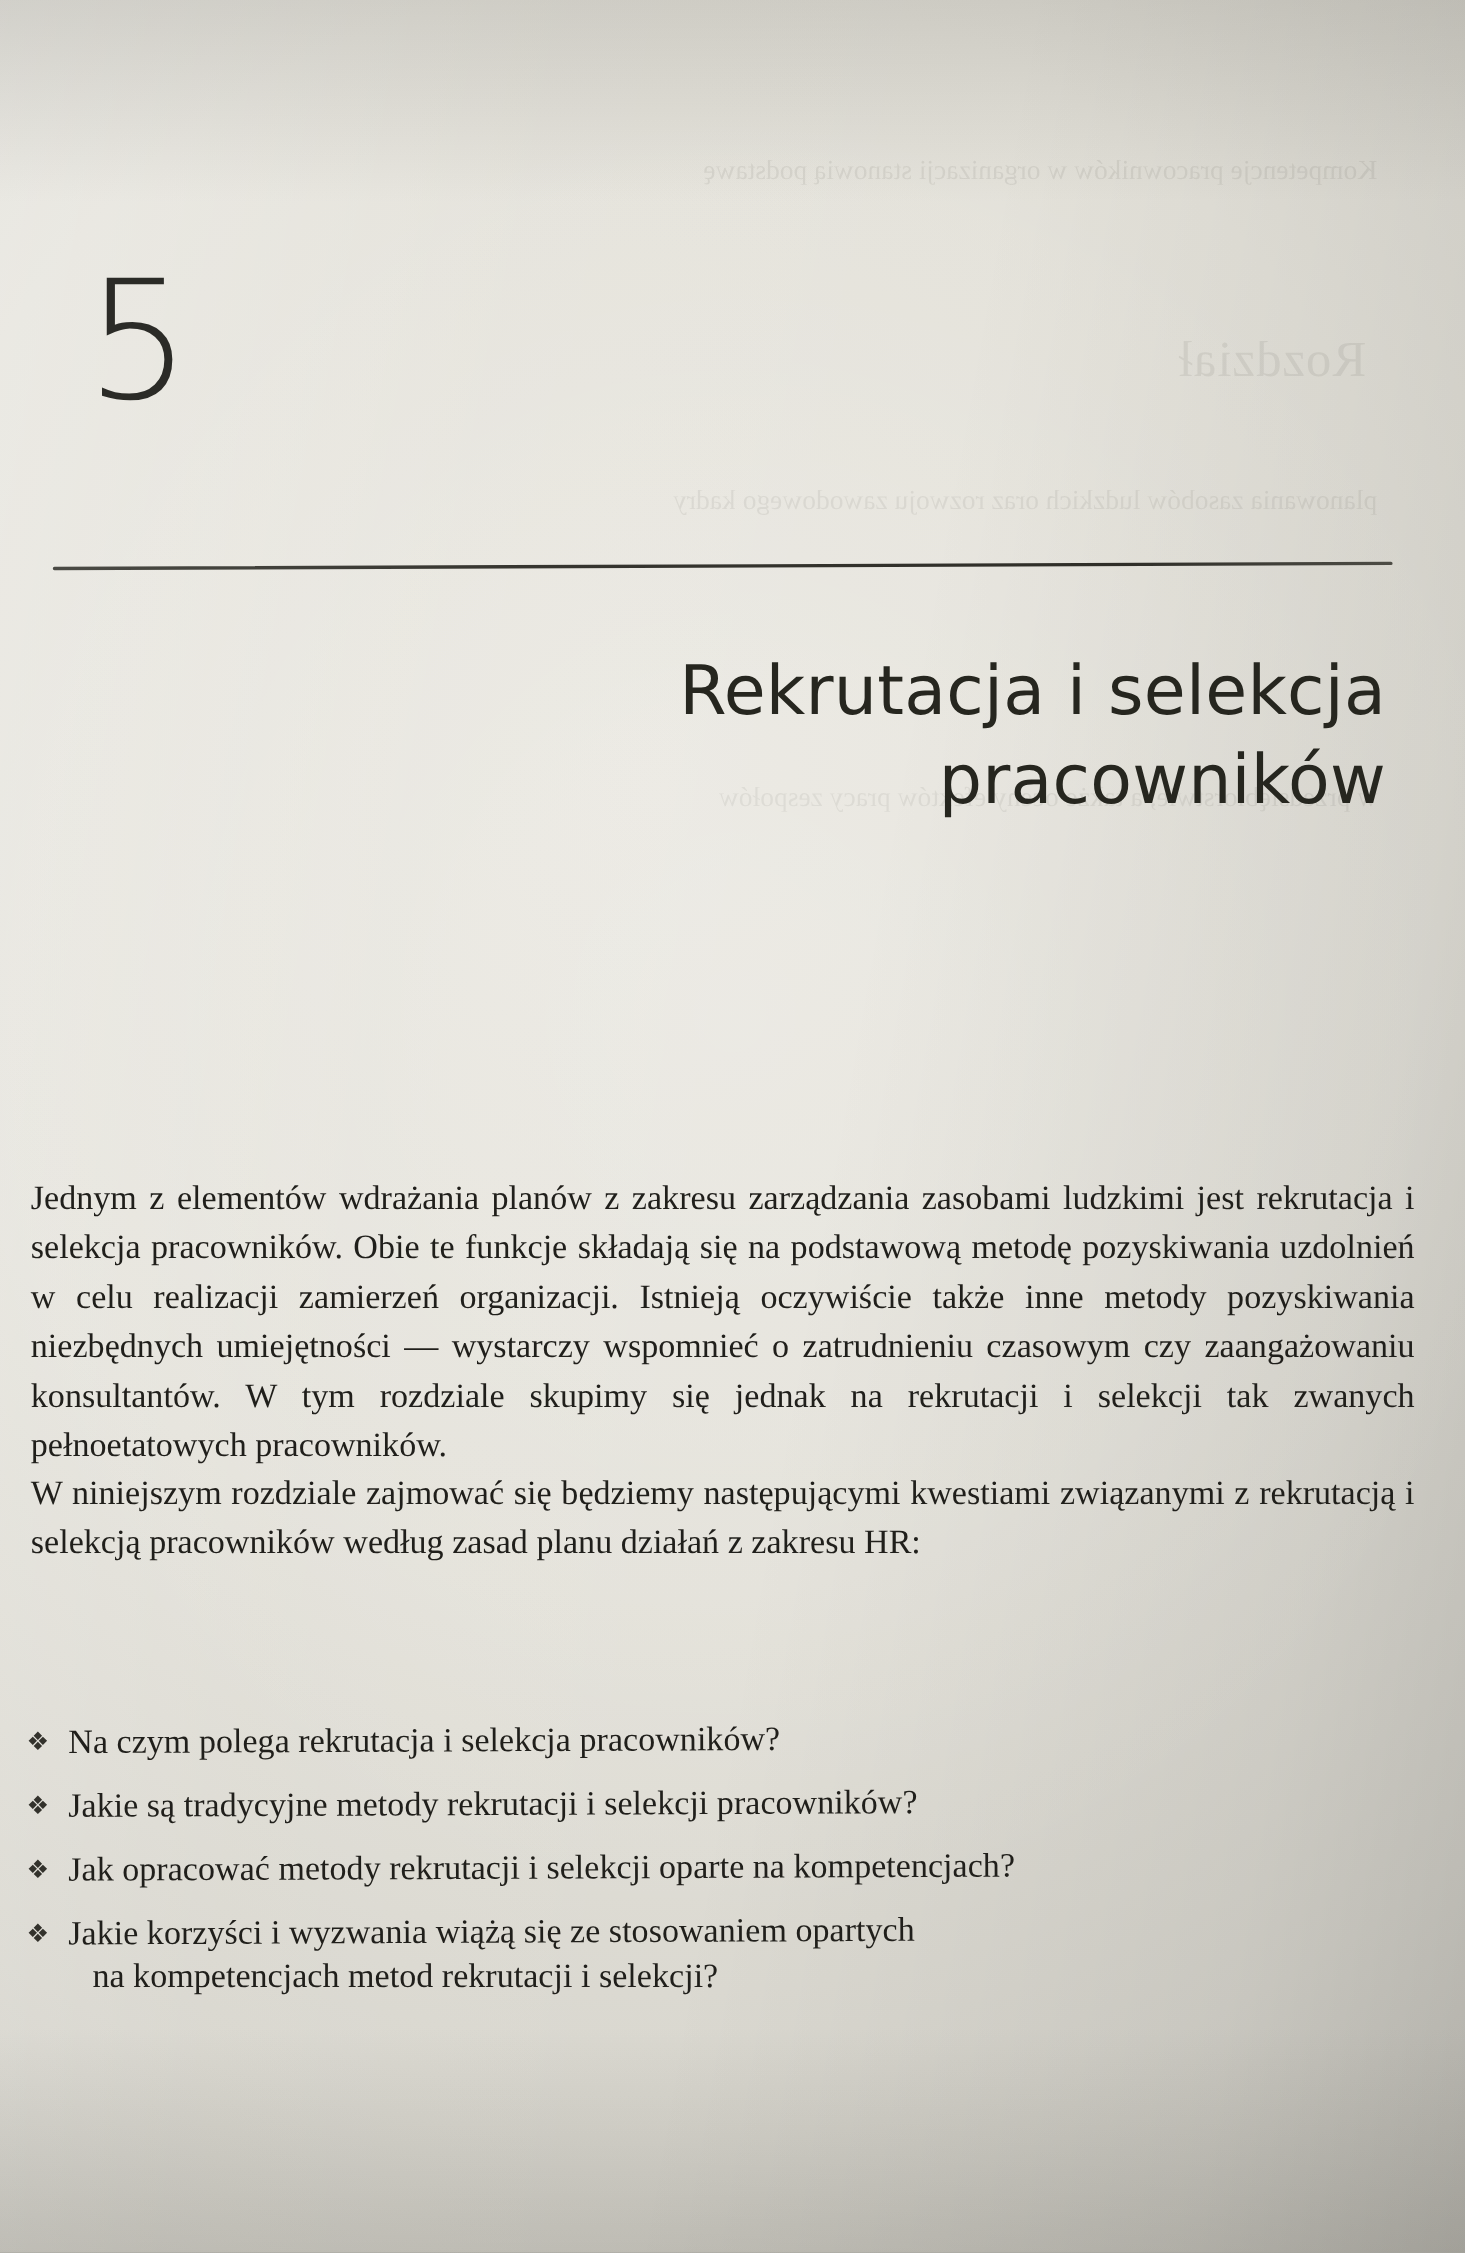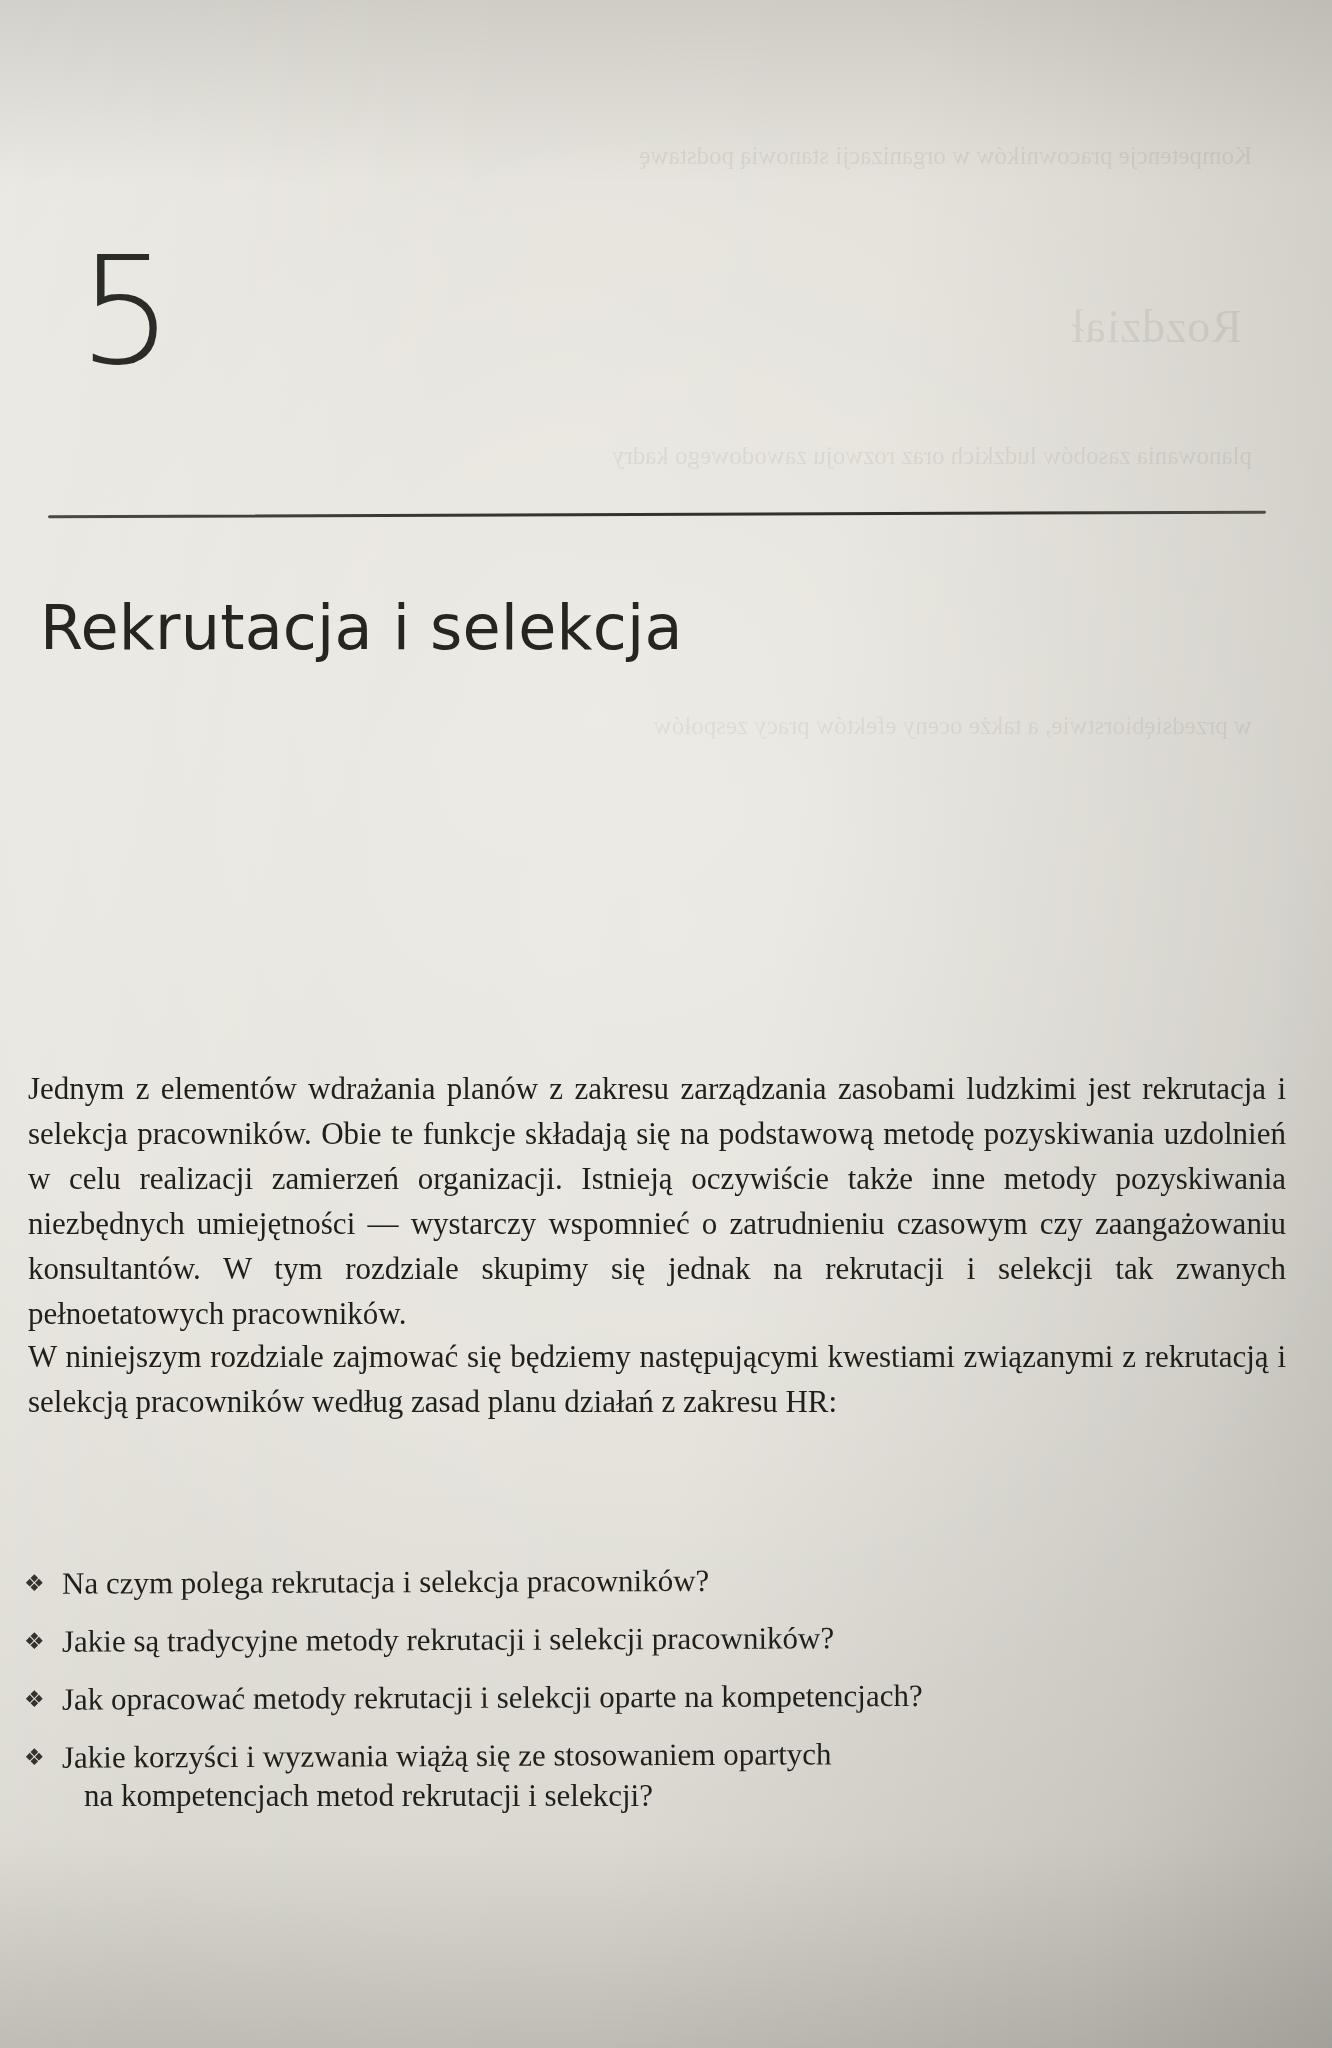--- a/index.html
+++ b/index.html
@@ -99,20 +99,21 @@
     position: absolute;
     left: 40px;
     top: 545px;
     width: 1220px;
     font-family: "DejaVu Sans", sans-serif;
     font-weight: 400;
     font-size: 62px;
     line-height: 1.32;
     color: #26261f;
     letter-spacing: 0.2px;
+    text-align: right;
   }
   .chapter-title .tl {
     display: block;
     white-space: nowrap;
   }
 
   .body-block {
     position: absolute;
     left: 28px;
     width: 1258px;
@@ -173,20 +174,21 @@
   </div>
 
   <div class="content">
 
     <div class="chapter-number">5</div>
 
     <div class="rule"></div>
 
     <h1 class="chapter-title">
       <span class="tl">Rekrutacja i selekcja</span>
+      <span class="tl">pracowników</span>
     </h1>
 
     <p class="body-block p1">Jednym z elementów wdrażania planów z zakresu zarządzania zasobami ludzkimi jest rekrutacja i selekcja pracowników. Obie te funkcje składają się na podstawową metodę pozyskiwania uzdolnień w celu realizacji zamierzeń organizacji. Istnieją oczywiście także inne metody pozyskiwania niezbędnych umiejętności — wystarczy wspomnieć o zatrudnieniu czasowym czy zaangażowaniu konsultantów. W tym rozdziale skupimy się jednak na rekrutacji i selekcji tak zwanych pełnoetatowych pracowników.</p>
 
     <p class="body-block p2">W niniejszym rozdziale zajmować się będziemy następującymi kwestiami związanymi z rekrutacją i selekcją pracowników według zasad planu działań z zakresu HR:</p>
 
     <ul class="bullets">
       <li>
         <span class="bullet-glyph">❖</span>
         <span class="skew-a">Na czym polega rekrutacja i selekcja pracowników?</span>

